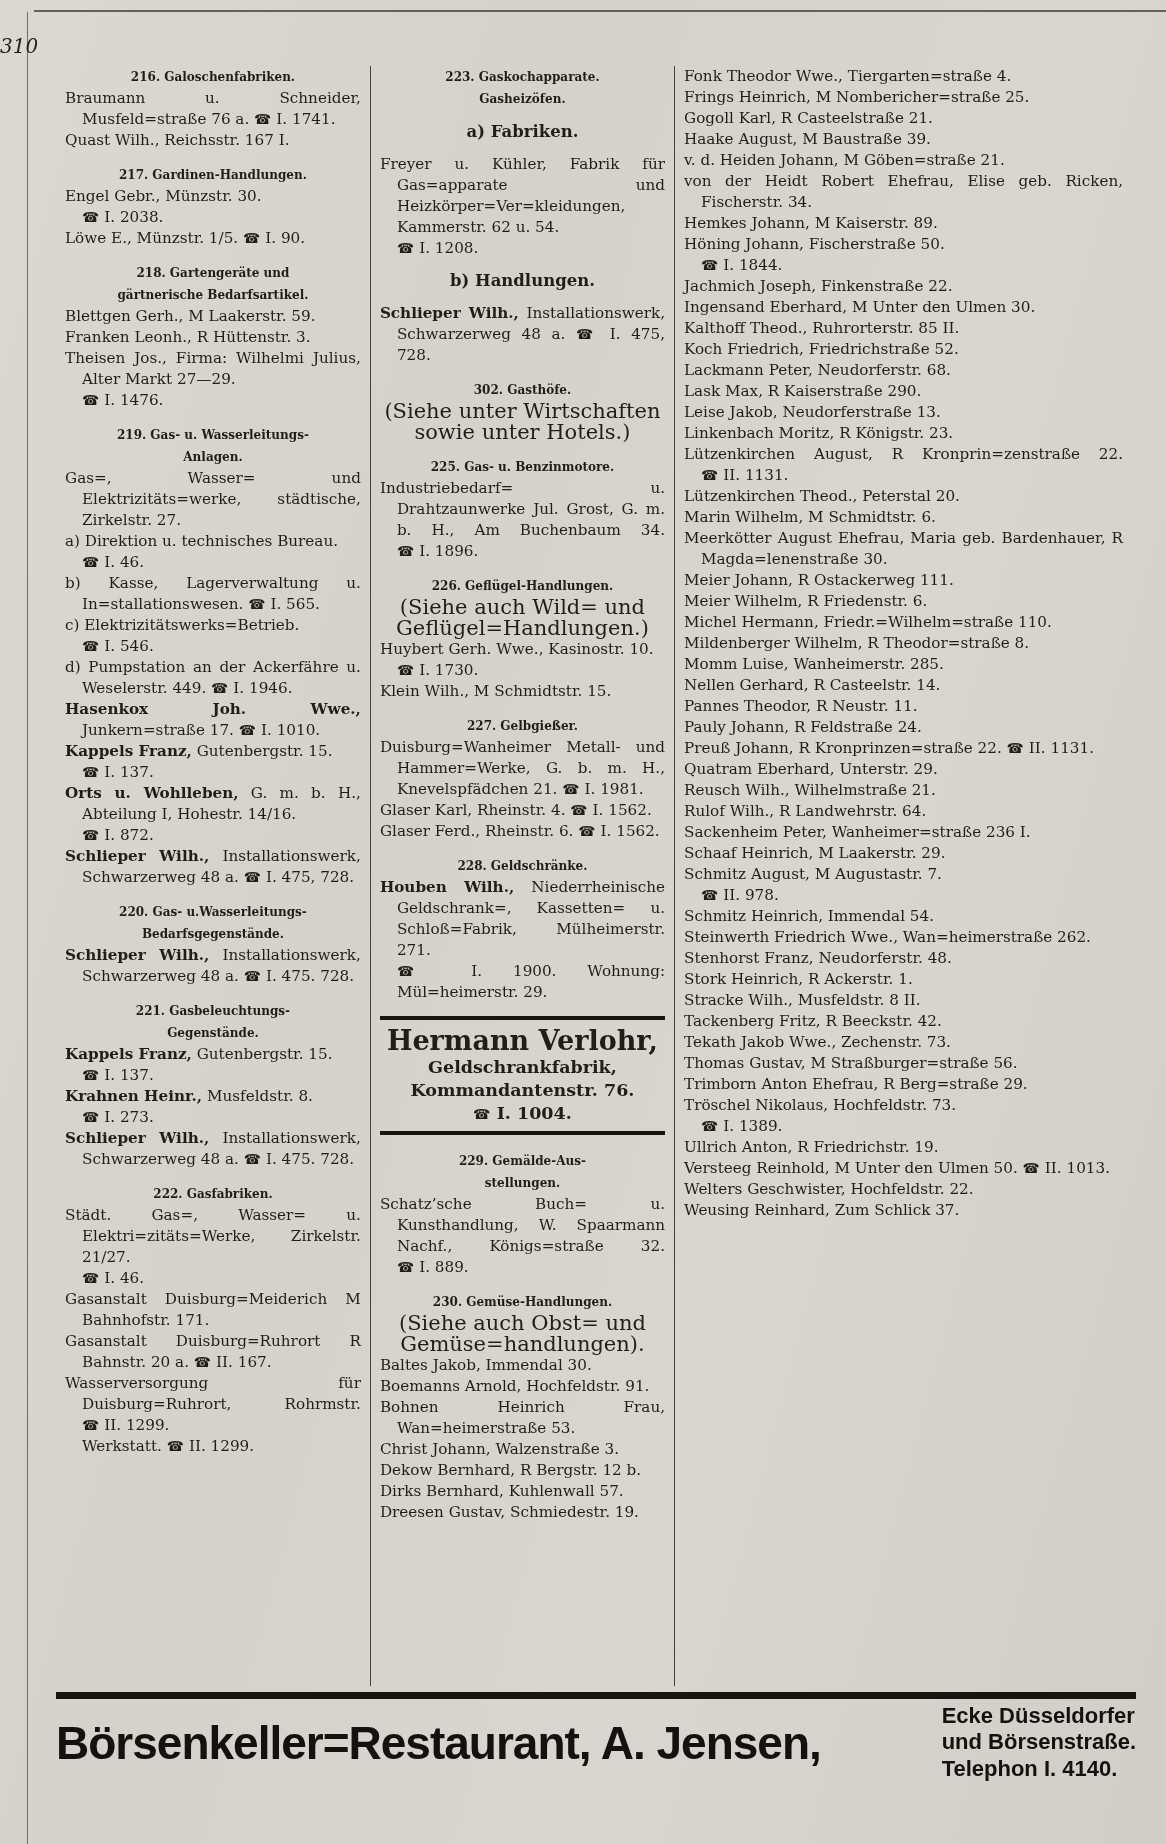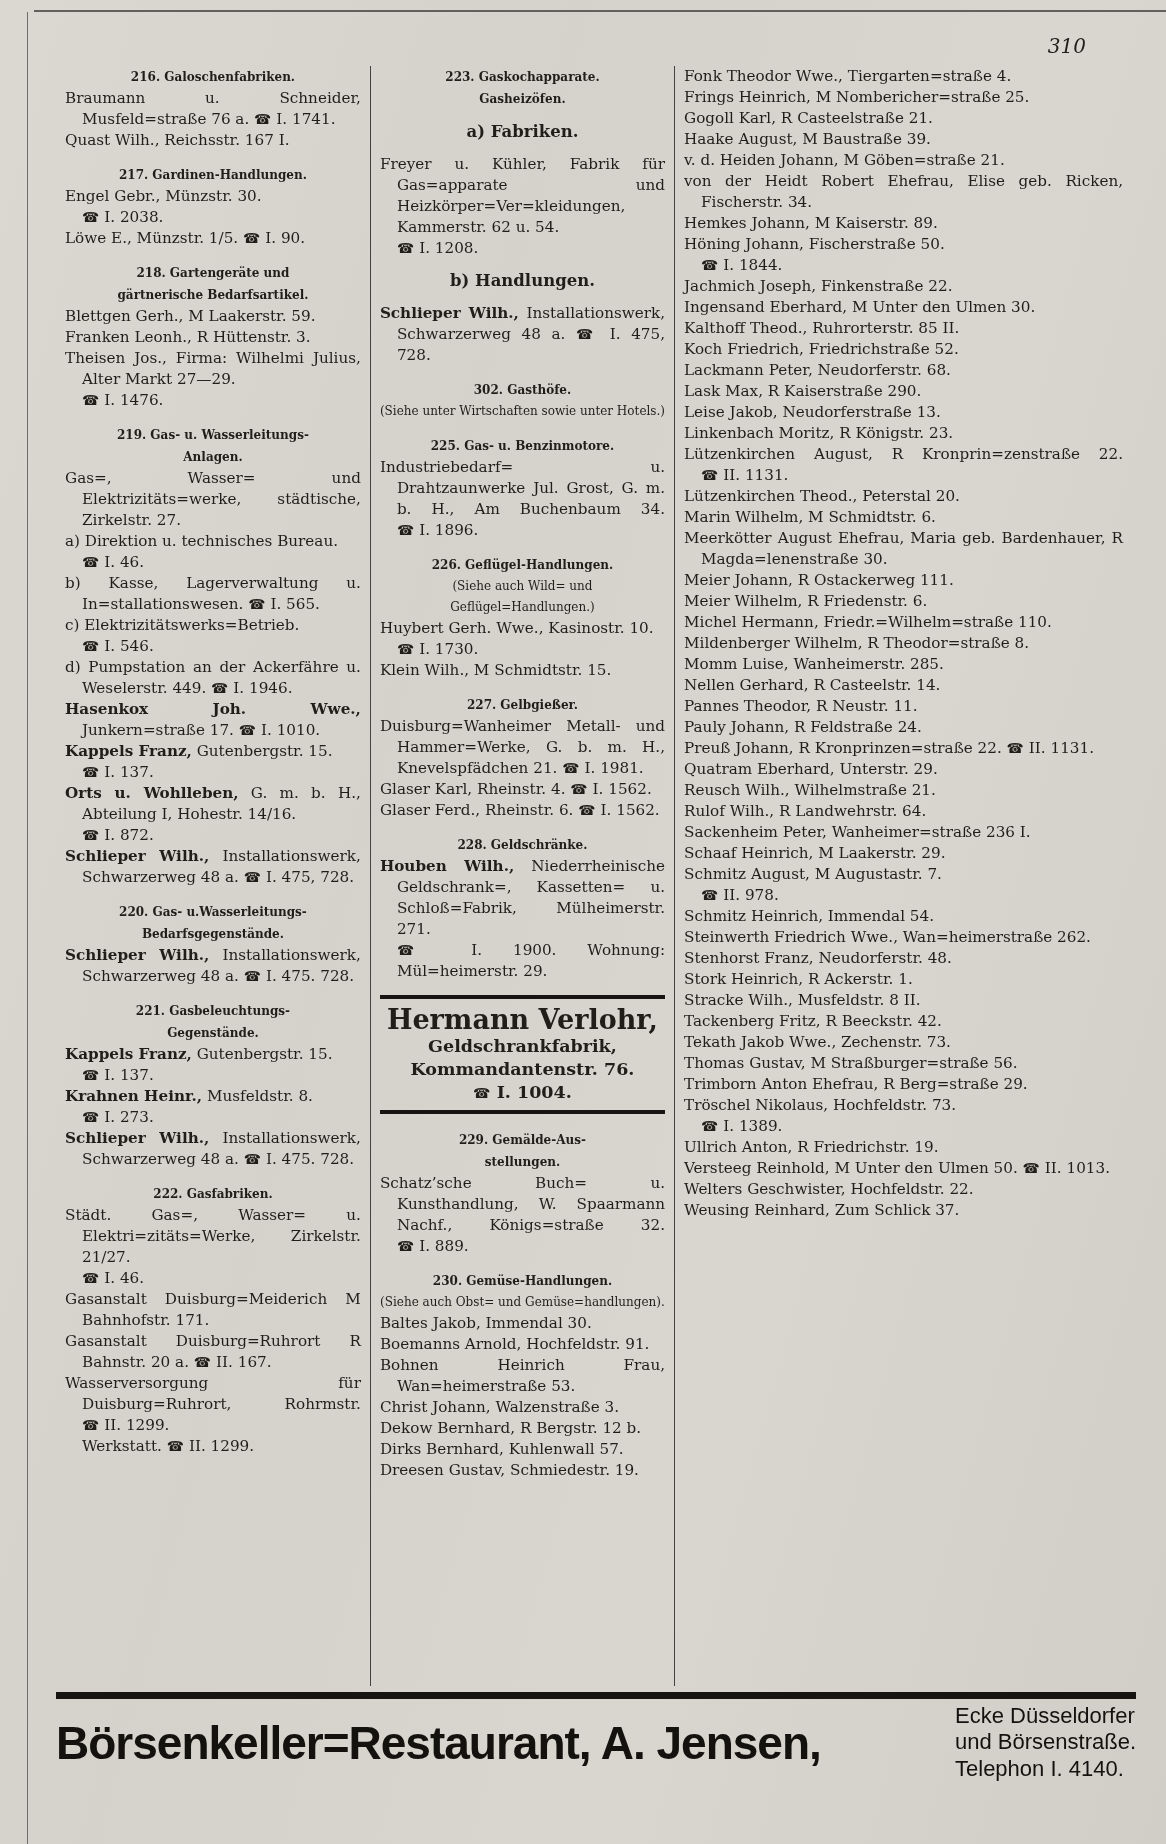--- a/index.html
+++ b/index.html
@@ -1,47 +1,47 @@
 <!DOCTYPE html>
 <html><head>
 <meta charset="utf-8">
 <style>
   html,body{margin:0;padding:0;}
   body{width:1166px;height:1844px;position:relative;overflow:hidden;
        background:linear-gradient(105deg,#dbd8d2 0%,#d5d2cb 35%,#d9d6cf 65%,#d1cec7 100%);
        color:#211e1a;}
   #topline{position:absolute;top:10px;left:34px;right:0;height:2px;background:#61605c;}
   #leftline{position:absolute;top:12px;bottom:0;left:27px;width:1px;background:#6e6d68;}
-  #pageno{position:absolute;top:34px;left:0;right:80px;text-align:right;
+  #pageno{position:absolute;top:34px;left:0;right:80px;text-align:left;
           font-family:"DejaVu Serif",serif;font-style:italic;font-size:20px;}
   #cols{position:absolute;top:66px;left:56px;right:34px;bottom:158px;display:flex;
         font-family:"DejaVu Serif",serif;overflow:hidden;}
   .col{overflow:hidden;padding:0 9px;}
   .col:nth-child(1){flex:0 0 27.5%;}
   .col:nth-child(2){flex:0 0 26.5%;border-left:1px solid #42423f;}
   .col:nth-child(3){flex:1 1 auto;border-left:1px solid #42423f;}
   .sec{margin-bottom:13px;}
   .hd{text-align:center;font-weight:700;font-size:12px;line-height:22px;}
   .hd:last-of-type{margin-bottom:2px;}
   .entry{text-align:justify;padding-left:17px;text-indent:-17px;
          font-size:15.2px;line-height:21px;}
   .sub{text-align:center;font-weight:700;font-size:16.5px;line-height:22px;margin:11px 0;}
-  .note{text-align:center;font-size:12px;line-height:21px;}
+  .note{text-align:center;font-size:21px;line-height:21px;}
   .b{font-weight:700;}
   .telw{white-space:nowrap;}
   .tel{font-family:"DejaVu Sans",sans-serif;font-size:14px;}
   .boxed{border-top:4px solid #171512;border-bottom:4px solid #171512;
          padding:5px 0 7px;margin:0 0 15px;}
   .ad1{text-align:center;font-size:27px;font-weight:700;line-height:1.15;}
   .ad2{text-align:center;font-size:17.5px;font-weight:700;line-height:1.3;}
   #banner{position:absolute;left:56px;right:30px;top:1692px;border-top:7px solid #171512;
           padding-top:4px;display:flex;align-items:center;}
   #banner-main{font-family:"Liberation Sans",sans-serif;font-weight:700;font-size:46px;
                white-space:nowrap;letter-spacing:-1px;flex:1;color:#14120f;}
-  #banner-right{font-family:"Liberation Sans",sans-serif;font-weight:400;font-size:22px;
+  #banner-right{font-family:"Liberation Sans",sans-serif;font-weight:700;font-size:22px;
                 line-height:1.2;color:#14120f;}
 </style>
 </head>
 <body>
 
 <div id="topline"></div>
 <div id="leftline"></div>
 
 <div id="pageno">310</div>
 

